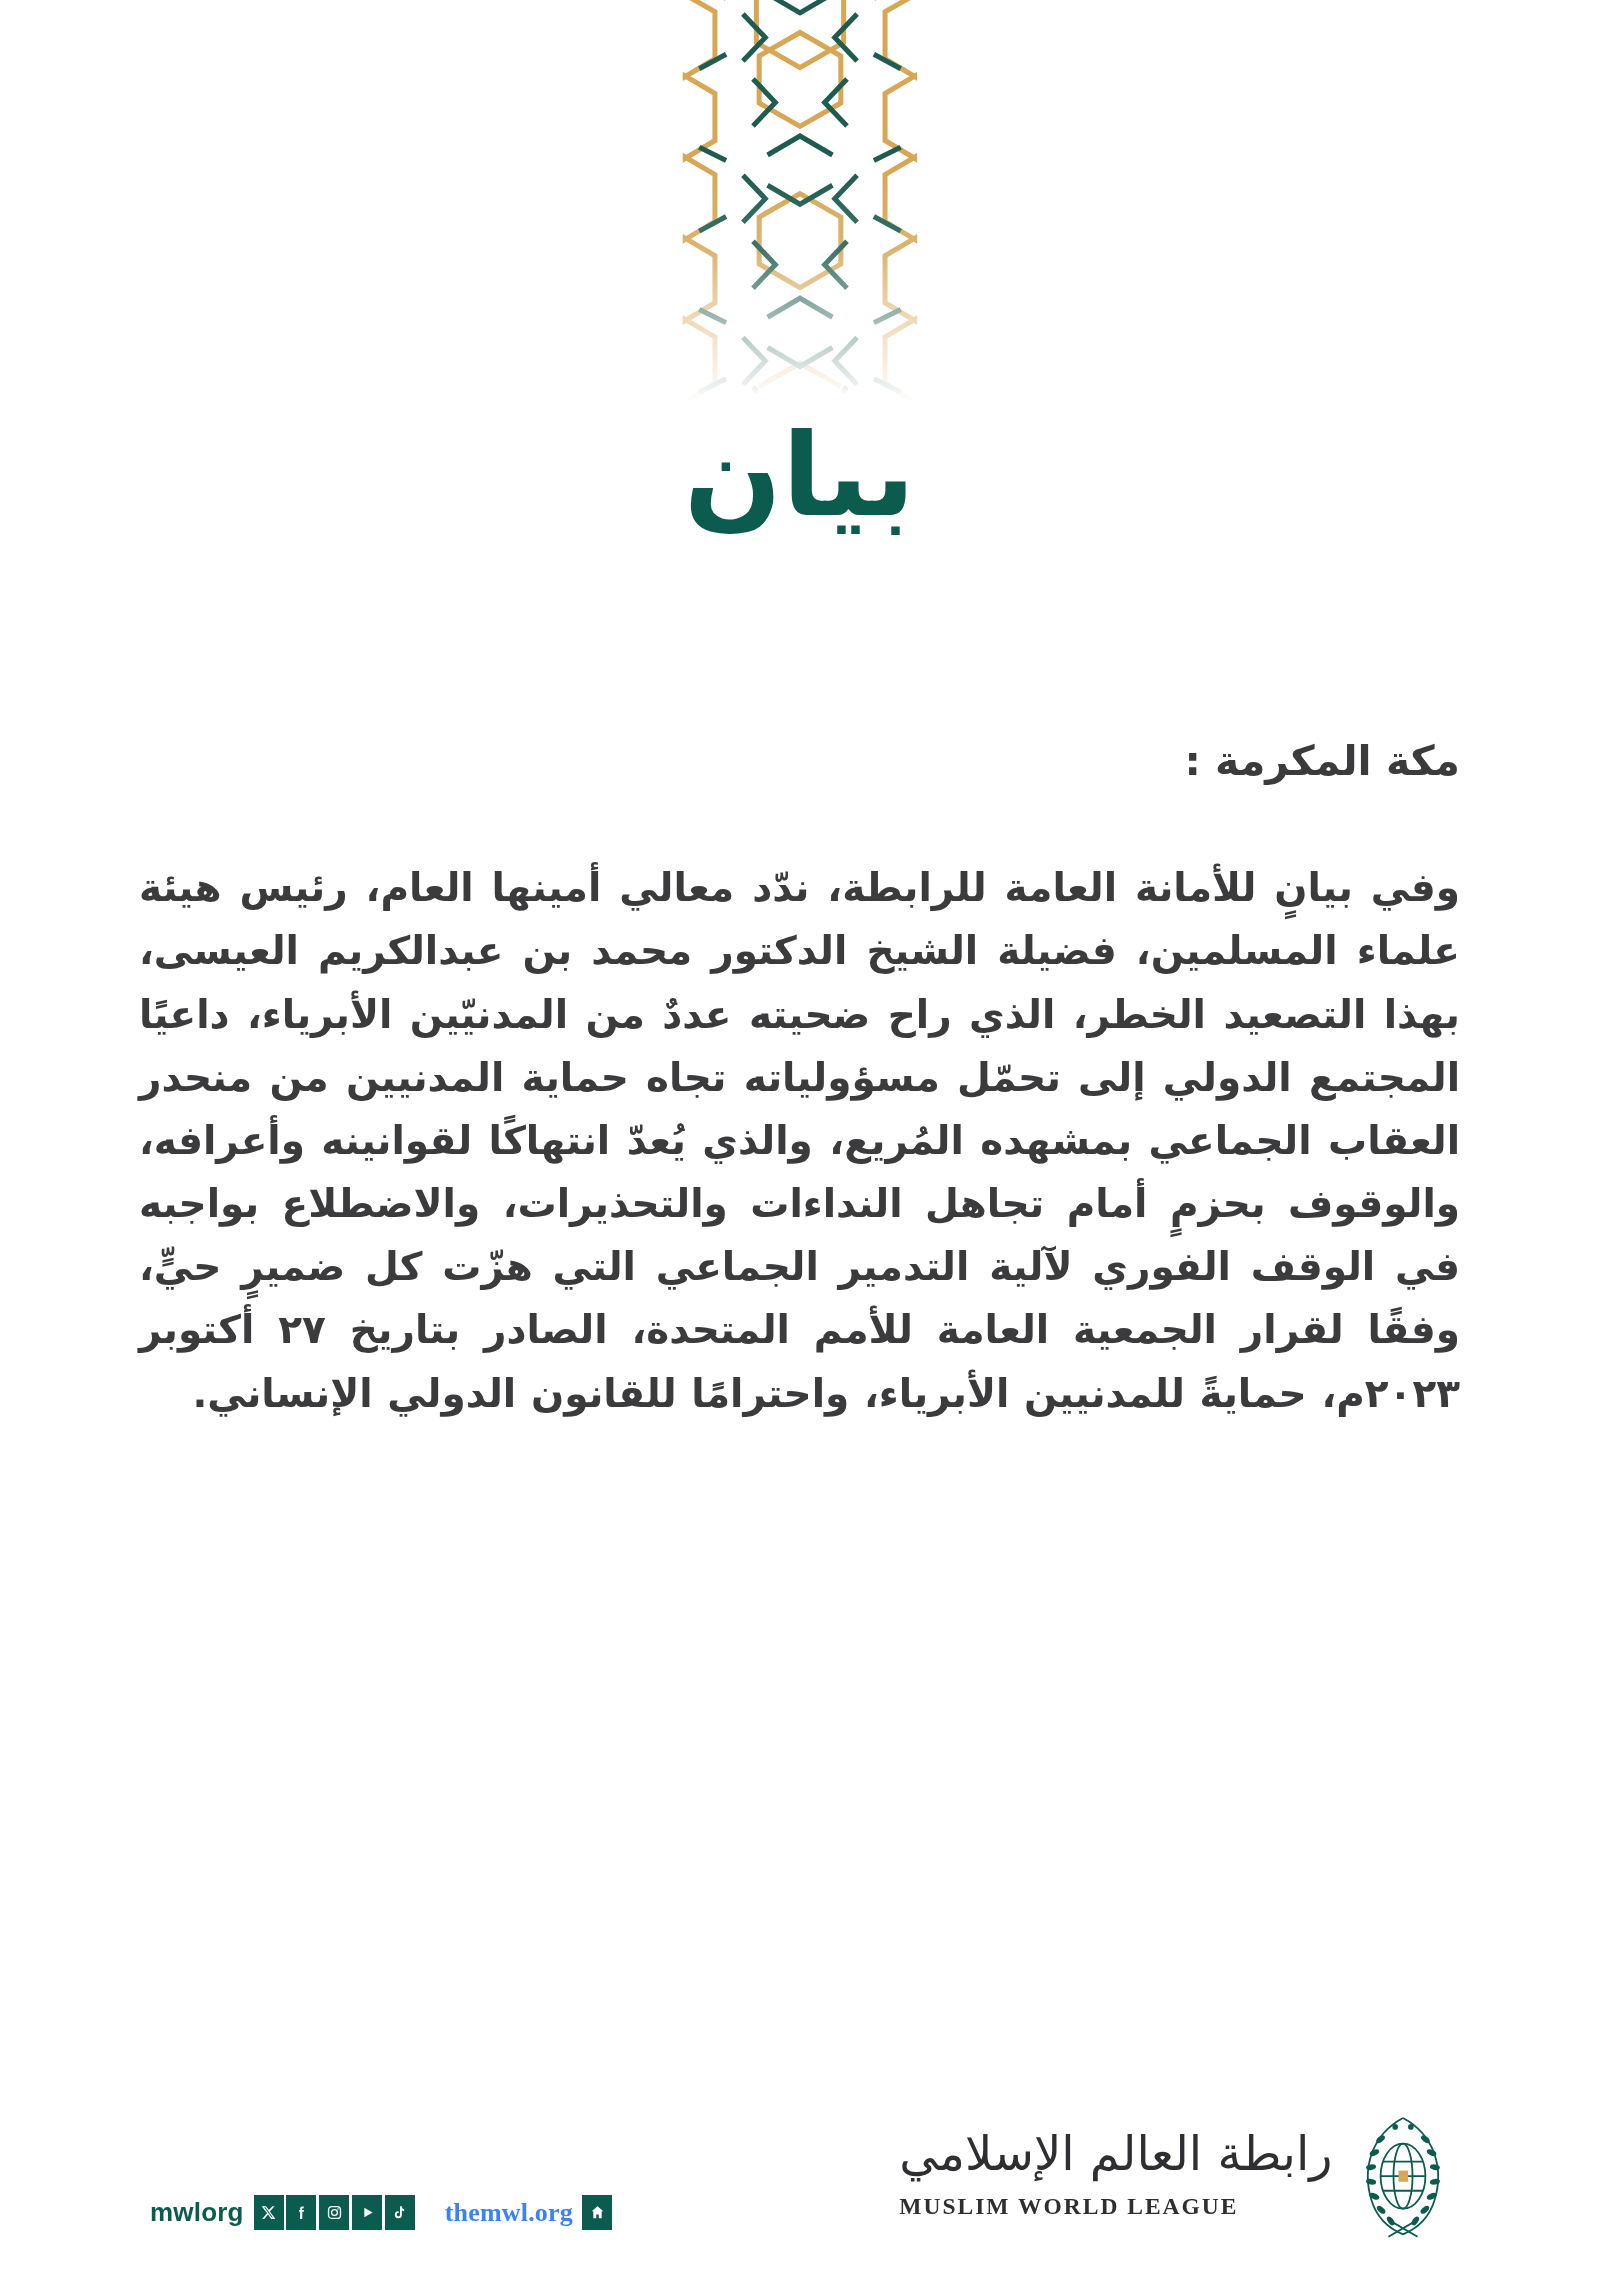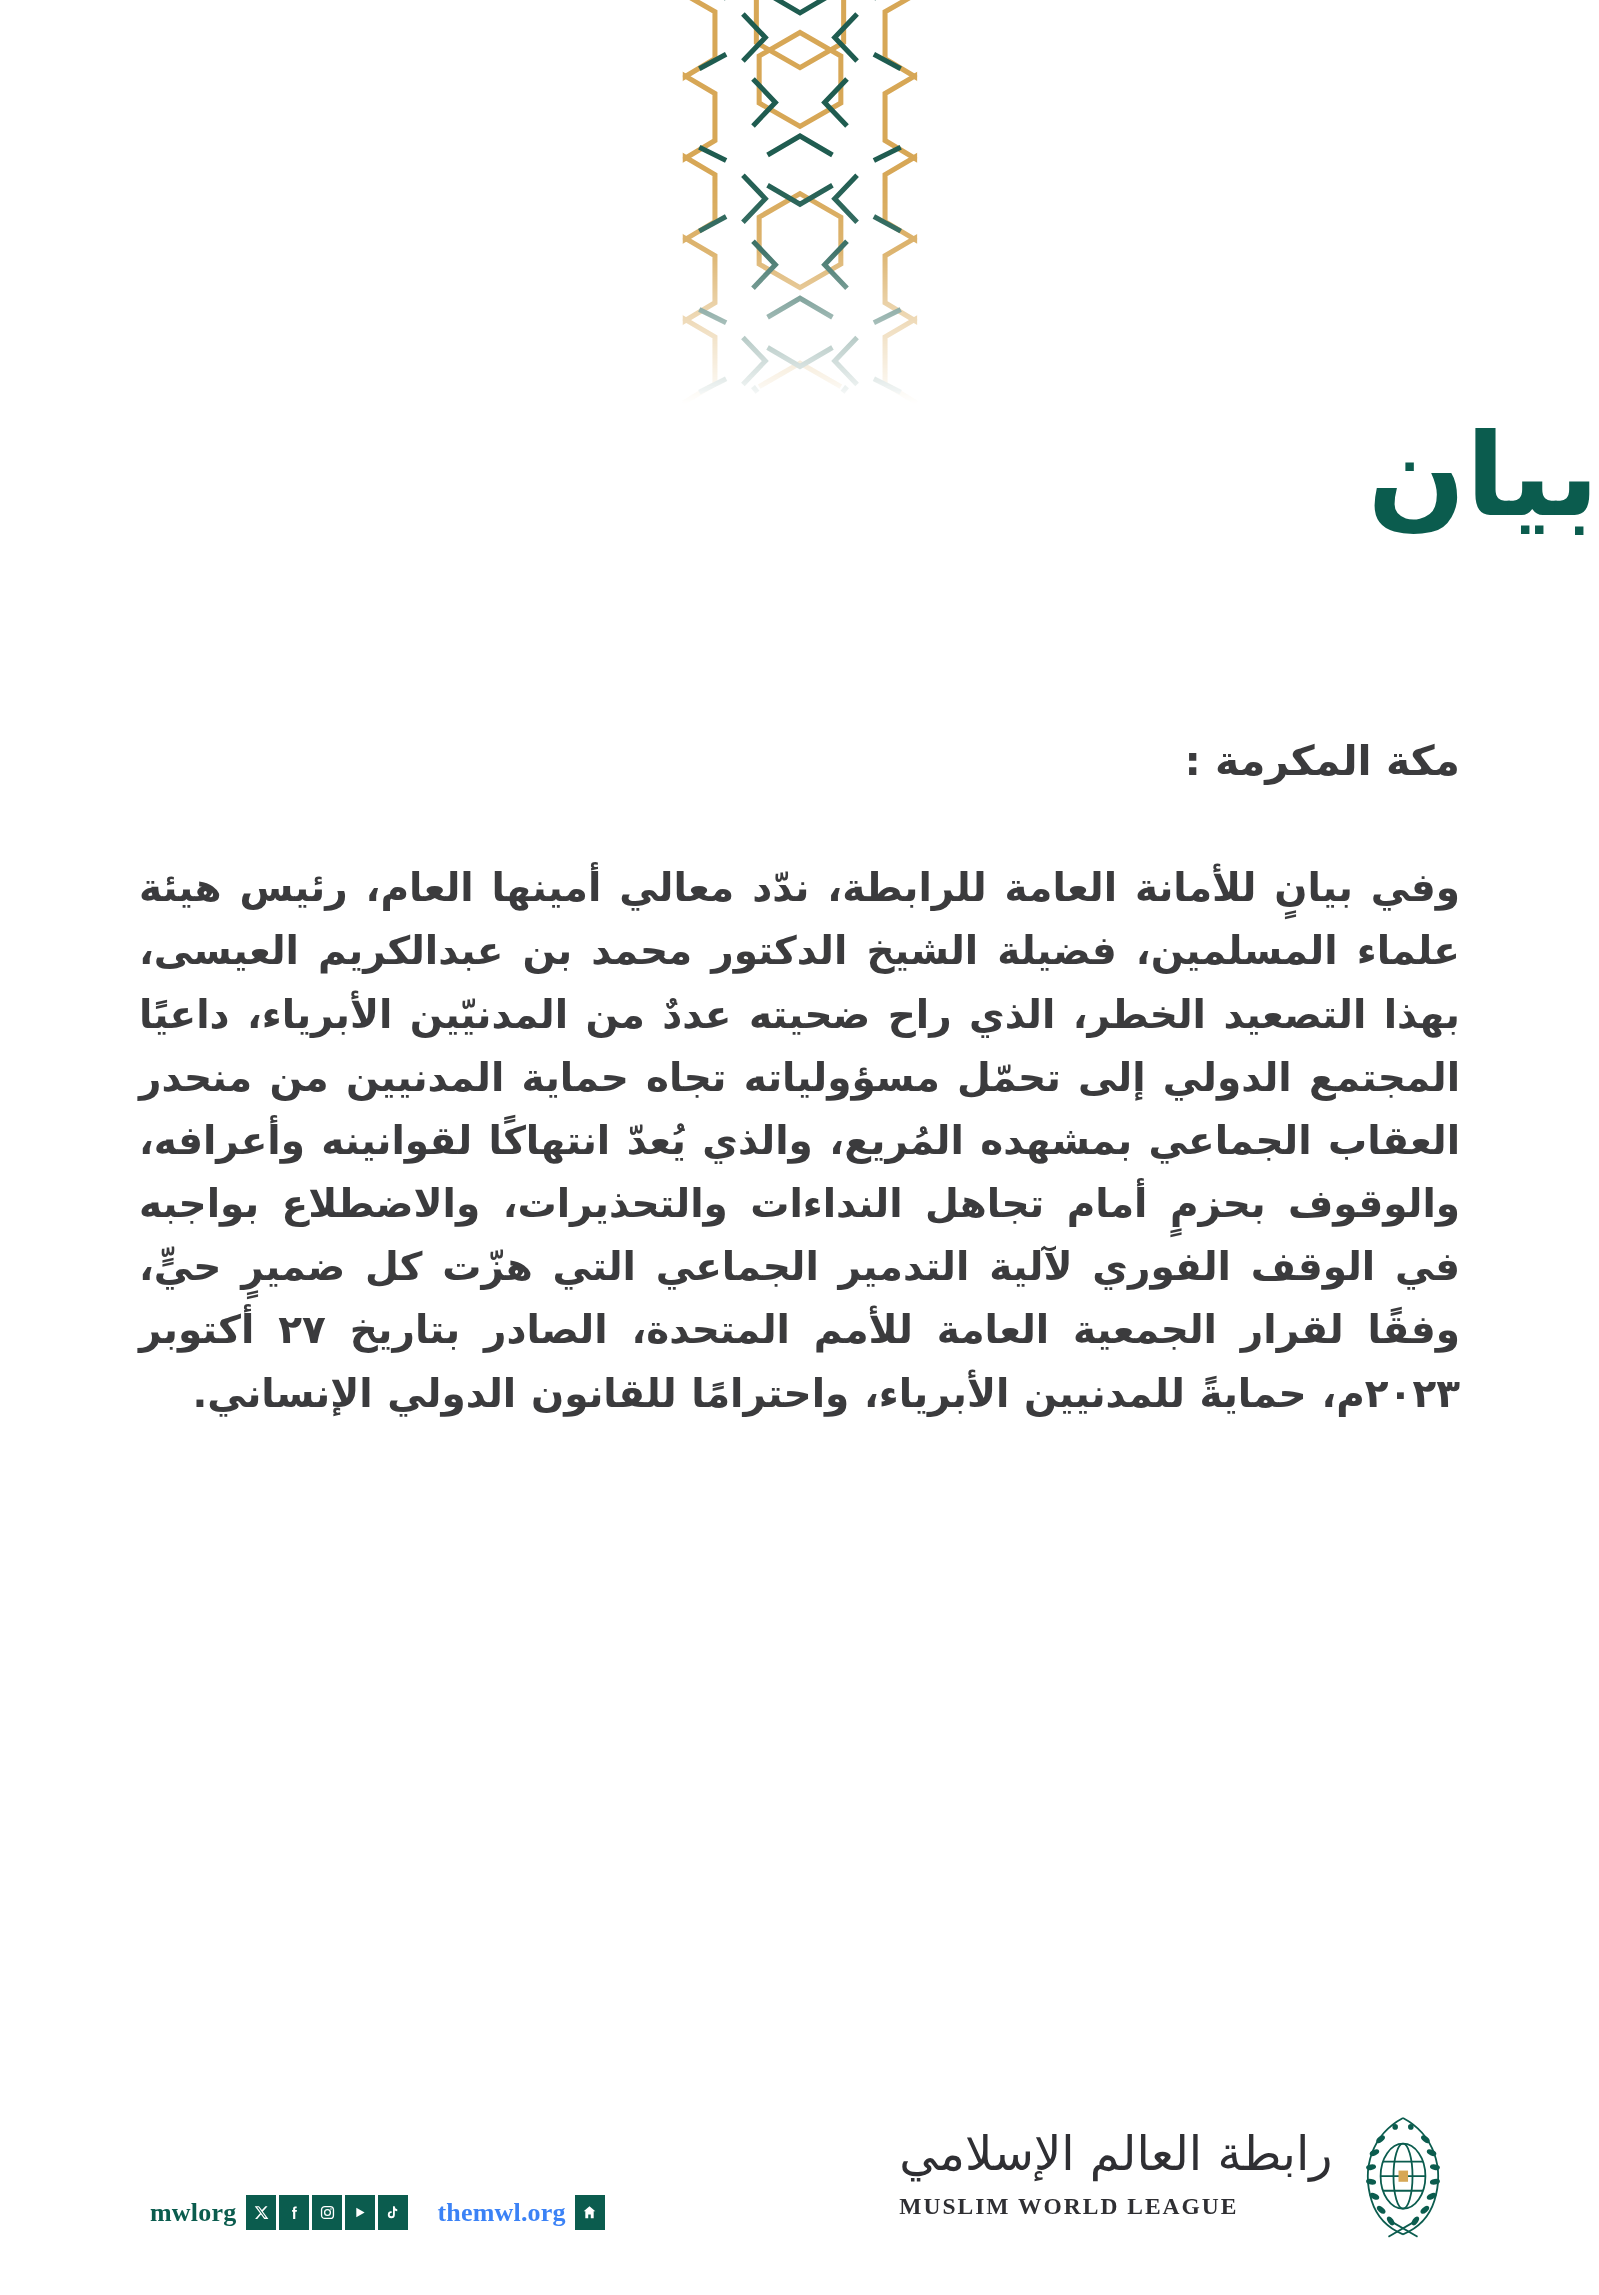--- a/index.html
+++ b/index.html
@@ -17,20 +17,21 @@
         rgba(0,0,0,.85) 62%, rgba(0,0,0,.35) 82%, rgba(0,0,0,0) 100%);
     mask-image:linear-gradient(to bottom,
         rgba(0,0,0,1) 0%, rgba(0,0,0,1) 42%,
         rgba(0,0,0,.85) 62%, rgba(0,0,0,.35) 82%, rgba(0,0,0,0) 100%);
   }
   #ornament svg{display:block;width:235px;height:404px;}
 
   
   #title{
     position:absolute;top:418px;left:0;width:100%;
+    text-align:center;
     font-size:115px;line-height:1;
     font-weight:700;
     color:#0b5c4e;
     letter-spacing:0;
   }
 
   
   #sheet{
     position:absolute;
     top:736px;
@@ -62,21 +63,21 @@
     position:absolute;
     left:0;bottom:0;width:100%;height:235px;
   }
   #social{
     position:absolute;left:150px;bottom:65px;
     display:flex;align-items:center;direction:ltr;
   }
   #social .handle{
     font-size:26px;font-weight:700;color:#0b5c4e;
     letter-spacing:0.2px;margin-right:10px;
-    font-family:Liberation Serif, serif;
+    font-family:Liberation Sans, sans-serif;
   }
   #social .sbox{
     width:30px;height:35px;background:#0b5c4e;
     margin-right:2.8px;
     display:flex;align-items:center;justify-content:center;
   }
   #social .sbox svg{display:block;}
   #social .gap{width:27px;}
   #social .site{
     font-size:26px;font-weight:700;color:#3b82f6;

